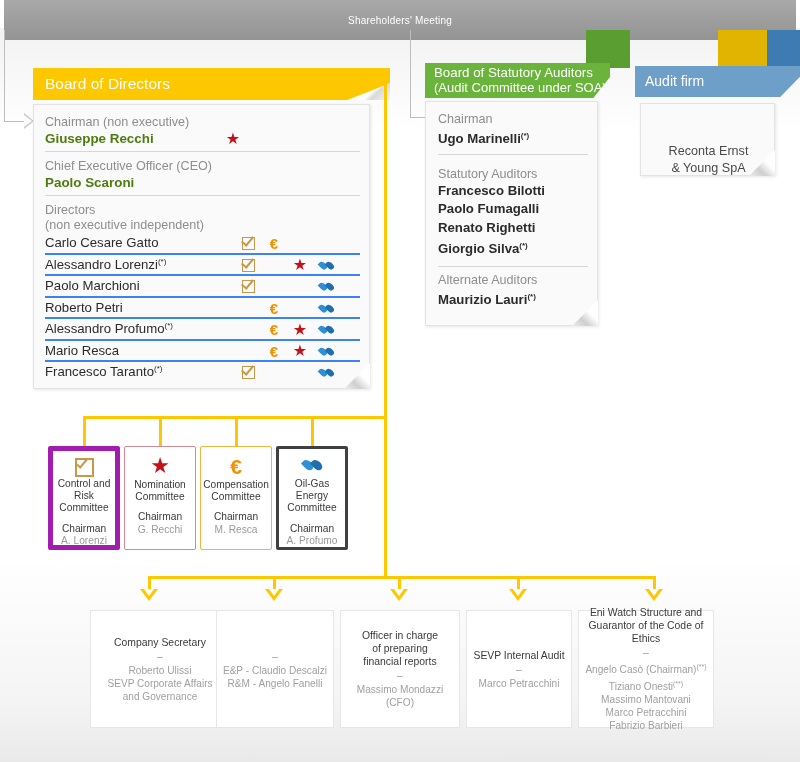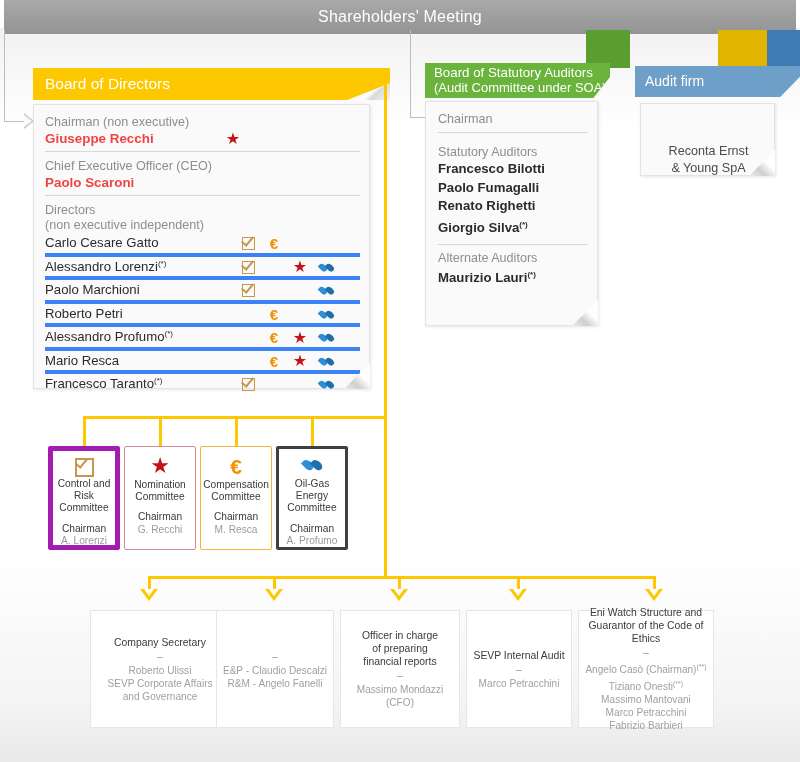--- a/index.html
+++ b/index.html
@@ -14,24 +14,24 @@
   #root{position:absolute;left:0;top:0;width:800px;height:762px;}
 
   
   .bgwash{
     position:absolute;left:0;top:28px;width:800px;height:734px;
     background:linear-gradient(180deg,#f2f2f2 0%,#ffffff 14%,#ffffff 72%,#f4f4f4 92%,#e9e9e9 100%);
   }
 
   
   .topbar{
-    position:absolute;left:4px;top:0px;width:792px;height:34px;
+    position:absolute;left:4px;top:0px;width:792px;height:40px;
     background:linear-gradient(180deg,#a9a9a9 0%,#9d9d9d 55%,#949494 100%);
     color:#ffffff;
-    font-size:16px;
+    font-size:10px;
     letter-spacing:.2px;
     display:flex;align-items:center;justify-content:center;
   }
 
   
   .riser{position:absolute;top:30px;}
   .riser.bod{left:718px;width:62px;height:48px;background:#e0b400;}
   .riser-bsa{position:absolute;left:586px;top:30px;width:44px;height:38px;background:#5a9e32;}
   .riser-af{position:absolute;left:767px;top:30px;width:33px;height:36px;background:#3e7bb3;}
 
@@ -86,26 +86,26 @@
     box-shadow:-1px -1px 2px rgba(0,0,0,.10);
   }
 
   
   .entry-arrow{position:absolute;}
 
   
   .bod-card{left:33px;top:104px;width:337px;height:285px;}
   .bod-inner{position:absolute;left:11px;top:10px;width:315px;}
   .role{color:#8e8e8e;font-size:12.6px;line-height:15px;}
-  .person{color:#ef4444;font-size:13.4px;font-weight:bold;line-height:17px;}
+  .person{color:#4d7c0f;font-size:13.4px;font-weight:bold;line-height:17px;}
   .rule{height:1px;background:#d7d7d7;margin:4px 0 7px 0;}
 
   .dirrow{
     display:flex;align-items:center;height:19.5px;
-    border-bottom:4px solid #3b82f6;
+    border-bottom:2px solid #3b82f6;
   }
   .dirrow:last-child{border-bottom:none;}
   .dirname{color:#2b2b2b;font-size:13.2px;flex:0 0 auto;width:190px;}
   .dirname sup{font-size:8px;vertical-align:super;}
   .slot{width:26px;text-align:center;display:inline-block;}
 
   
   .ico{display:inline-block;line-height:1;}
   .ico-check{
     width:11px;height:11px;border:1.6px solid #c8984a;position:relative;display:inline-block;
@@ -290,20 +290,23 @@
             <span class="slot"><span class="ico-drops"><span class="drop a"></span><span class="drop b"></span></span></span>
           </div>
         </div>
     </div>
     <div class="curl" style="right:-1px;bottom:-1px;"></div>
   </div>
 
   <div class="card bsa-card">
     <div class="bsa-inner">
       <div class="role">Chairman</div>
+      <div class="bsa-name">
+        <span>Ugo Marinelli</span><sup>(*)</sup>
+      </div>
       <div class="rule" style="margin:5px 0 12px 0;"></div>
 
       <div class="role">Statutory Auditors</div>
       <div id="statutory-list">
           <div class="bsa-name">Francesco Bilotti</div>
           <div class="bsa-name">Paolo Fumagalli</div>
           <div class="bsa-name">Renato Righetti</div>
           <div class="bsa-name">Giorgio Silva<sup>(*)</sup></div>
         </div>
 

